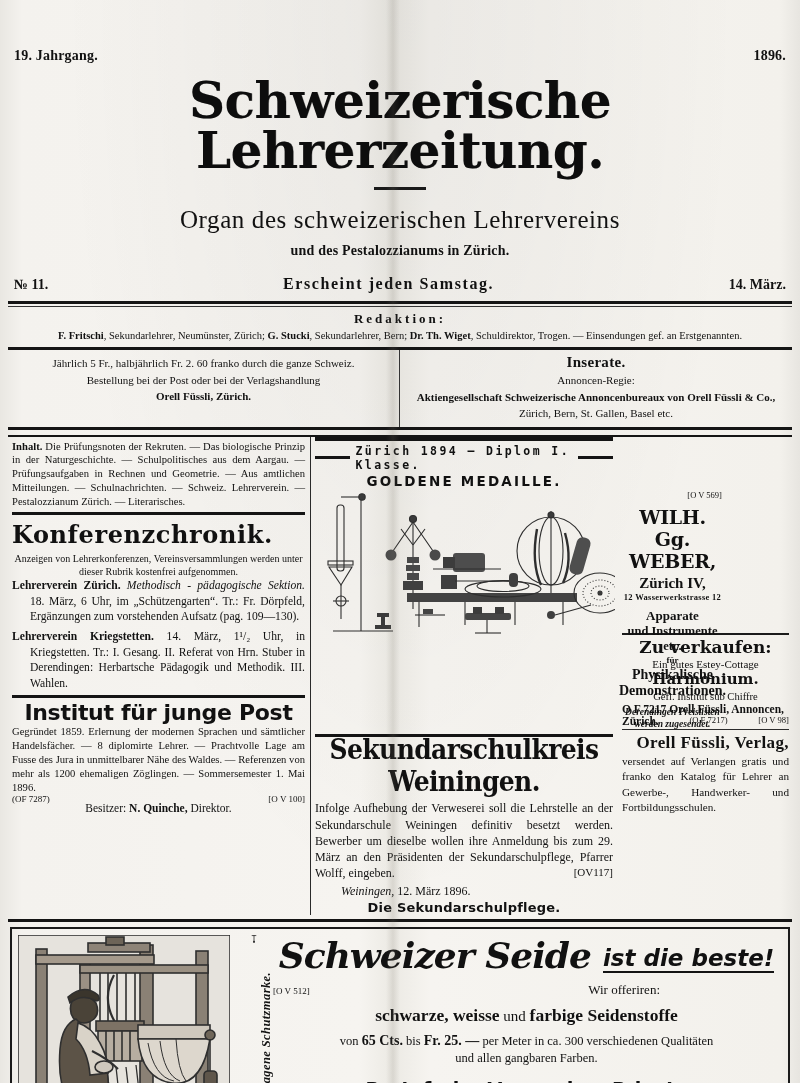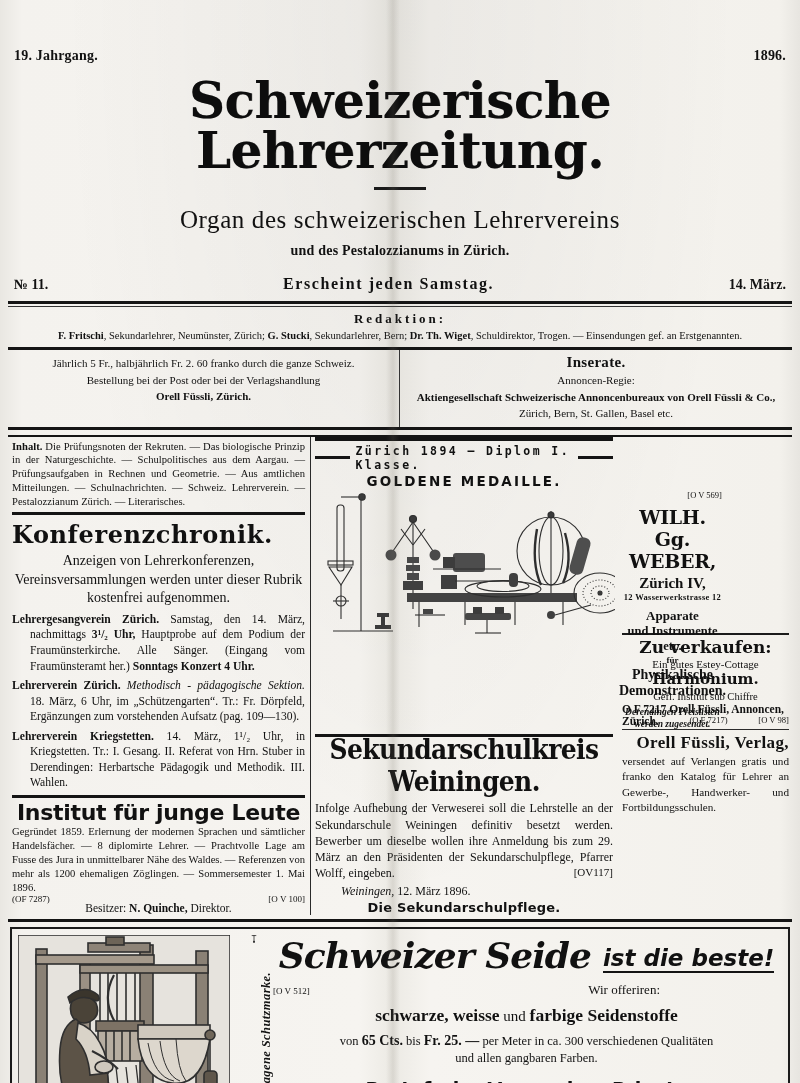--- a/index.html
+++ b/index.html
@@ -79,21 +79,21 @@
 
   .inhalt{font-size:10.6px;line-height:1.3;text-align:justify;}
   .inhalt b{font-weight:bold;}
   .sep-bold{height:3px;background:#141414;margin:4px 0 0 0;}
   .sep-thin{height:1px;background:#2b2b2b;margin:2px 0 3px 0;}
 
   .kz-head{
     text-align:left;font-weight:bold;font-size:24px;letter-spacing:.6px;margin:5px 0 3px 0;
     font-family:"DejaVu Serif", serif;
   }
-  .kz-note{font-size:14px;text-align:center;line-height:1.3;margin-bottom:5px;}
+  .kz-note{font-size:10px;text-align:center;line-height:1.3;}
   .kz-item{font-size:11.6px;line-height:1.34;text-align:justify;margin-bottom:4px;text-indent:0;}
   .kz-item b{font-weight:bold;}
   .kz-item i{font-style:italic;}
   .hang{padding-left:18px;text-indent:-18px;}
 
   .inst-head{
     font-family:"DejaVu Sans", sans-serif;font-weight:bold;font-size:22px;text-align:center;
     letter-spacing:-0.3px;margin:3px 0 1px 0;line-height:1.05;
   }
   .inst-sub{text-align:center;font-style:italic;font-weight:bold;font-size:13.5px;margin-bottom:1px;}
@@ -239,35 +239,32 @@
     <div class="colA">
 
       <div class="inhalt">
         <b>Inhalt.</b><span> Die Prüfungsnoten der Rekruten. — Das biologische Prinzip in der Naturgeschichte. — Schulpolitisches aus dem Aargau. — Prüfungsaufgaben in Rechnen und Geometrie. — Aus amtlichen Mitteilungen. — Schulnachrichten. — Schweiz. Lehrerverein. — Pestalozzianum Zürich. — Literarisches.</span>
       </div>
       <div class="sep-bold"></div>
 
       <div class="kz-head">Konferenzchronik.</div>
       <div class="kz-note">Anzeigen von Lehrerkonferenzen, Vereinsversammlungen werden unter dieser Rubrik kostenfrei aufgenommen.</div>
 
-      <div class="kz-item hang">
-        <b>Lehrergesangverein Zürich.</b><span> Samstag, den 14. März, nachmittags </span><b>3¹/₂ Uhr,</b><span> Hauptprobe auf dem Podium der Fraumünsterkirche. Alle Sänger. (Eingang vom Fraumünsteramt her.) </span><b>Sonntags Konzert 4 Uhr.</b>
-      </div>
 
       <div class="kz-item hang">
         <b>Lehrerverein Zürich.</b><i> Methodisch - pädagogische Sektion.</i><span> 18. März, 6 Uhr, im „Schützengarten“. Tr.: Fr. Dörpfeld, Ergänzungen zum vorstehenden Aufsatz (pag. 109—130).</span>
       </div>
 
       <div class="kz-item hang">
         <b>Lehrerverein Kriegstetten.</b><span> 14. März, 1¹/₂ Uhr, in Kriegstetten. Tr.: I. Gesang. II. Referat von Hrn. Stuber in Derendingen: Herbartsche Pädagogik und Methodik. III. Wahlen.</span>
       </div>
 
       <div class="sep-bold"></div>
 
-      <div class="inst-head">Institut für junge Leute</div>
+      <div class="inst-head">Institut für junge Post</div>
       <div class="inst-body">Gegründet 1859. Erlernung der modernen Sprachen und sämtlicher Handelsfächer. — 8 diplomirte Lehrer. — Prachtvolle Lage am Fusse des Jura in unmittelbarer Nähe des Waldes. — Referenzen von mehr als 1200 ehemaligen Zöglingen. — Sommersemester 1. Mai 1896.</div>
       <div class="inst-foot">
         <span>(OF 7287)</span>
         <span>[O V 100]</span>
       </div>
       <div class="inst-owner">
         <span>Besitzer: </span><b>N. Quinche,</b><span> Direktor.</span>
       </div>
     </div>
 

